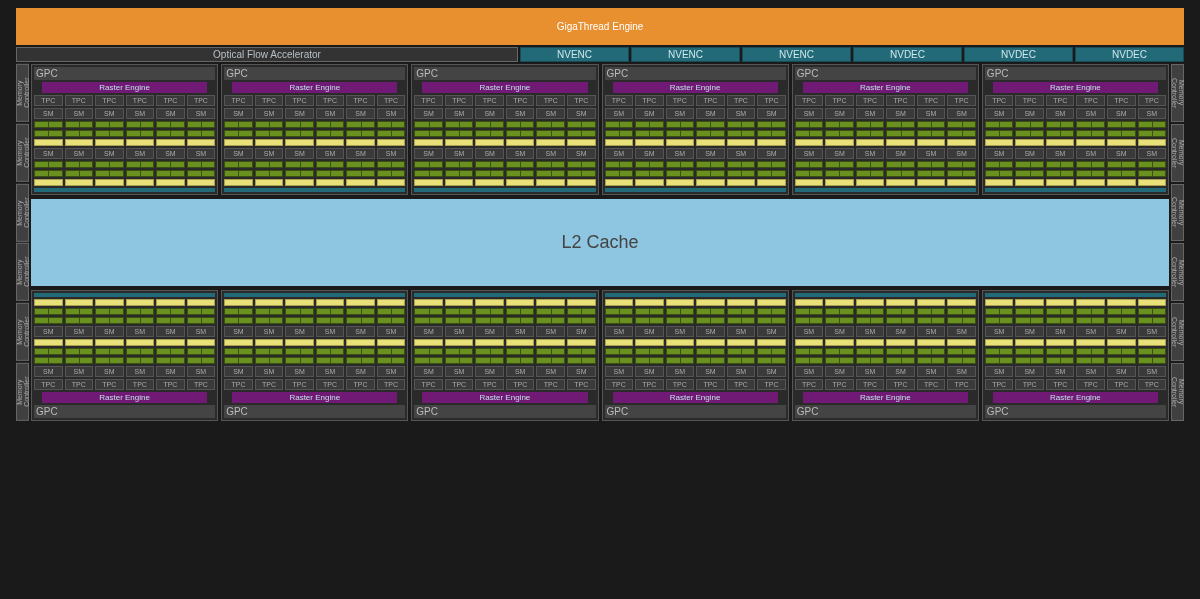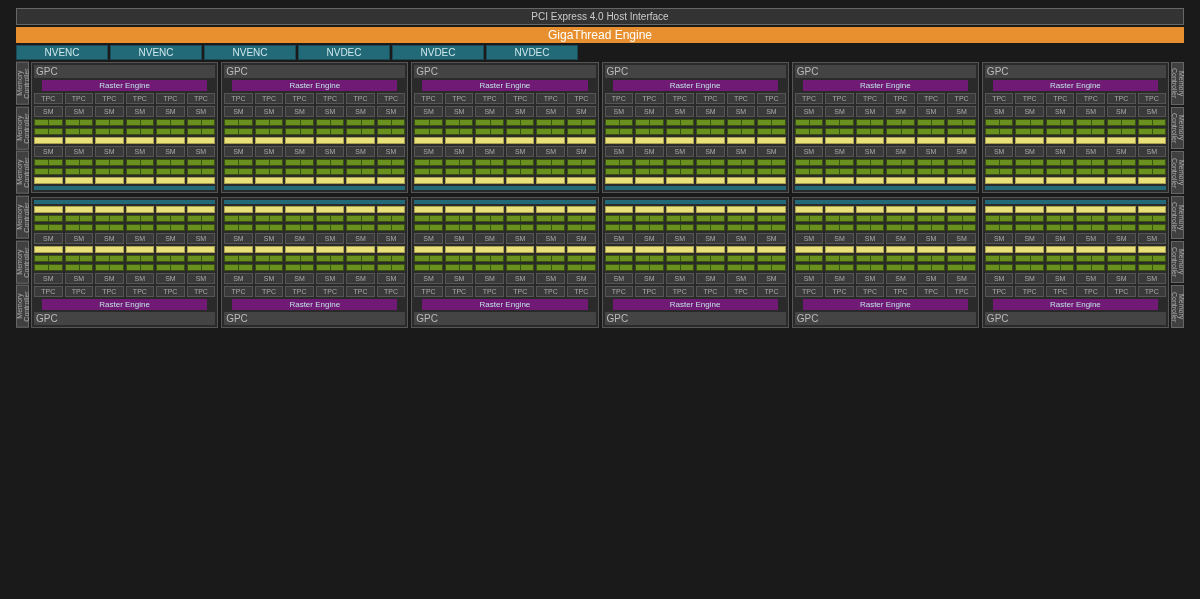--- a/index.html
+++ b/index.html
@@ -12,24 +12,24 @@
   font-size: 9px;
   color: #b8c0c6;
 }
 .chip {
   padding: 8px 16px;
   display: flex;
   flex-direction: column;
   gap: 2px;
 }
 .pci { background: #333; text-align: center; padding: 2px; border: 1px solid #666; font-size: 10px; color: #ccc; }
-.giga { background: #e89030; color: #fff; text-align: center; padding: 1px; font-size: 12px; }
+.giga { background: #e89030; color: #fff; text-align: center; padding: 13px; font-size: 10px; }
 .row-headers { display: flex; gap: 2px; }
 .ofa { flex: 1; background: #333; border: 1px solid #666; text-align: center; padding: 1px; font-size: 10px; }
-.codec { width: 92px; background: #236a78; color: #d0e8ec; text-align: center; padding: 1px; border: 1px solid #1a4a55; font-size: 10px; }
+.codec { width: 109px; background: #236a78; color: #d0e8ec; text-align: center; padding: 1px; border: 1px solid #1a4a55; font-size: 10px; }
 .main { display: flex; gap: 2px; flex: 1; }
 .mc-col { display: flex; flex-direction: column; gap: 2px; width: 13px; }
 .mc { flex: 1; background: #404040; border: 1px solid #666; writing-mode: vertical-rl; text-orientation: mixed; text-align: center; font-size: 7px; color: #aaa; display: flex; align-items: center; justify-content: center; }
 .mc-left { transform: rotate(180deg); }
 .center { flex: 1; display: flex; flex-direction: column; gap: 4px; }
 .gpc-row { display: flex; gap: 3px; }
 .gpc { flex: 1; background: #2a2a2a; border: 1px solid #555; padding: 2px; display: flex; flex-direction: column; gap: 2px; }
 .gpc-label { background: #444; color: #bbb; font-size: 10px; padding: 1px 2px; }
 .raster { background: #701a75; color: #c0e0e4; text-align: center; font-size: 8px; padding: 1px; margin: 0 8px; }
 .tpc-row, .sm-row { display: flex; gap: 2px; }
@@ -39,23 +39,23 @@
 .core-green::after { content: ''; position: absolute; left: 50%; top: 0; bottom: 0; width: 1px; background: #3a5010; }
 .core-yellow { flex: 1; background: #e8e078; border: 1px solid #a8a050; }
 .thin-bar { height: 4px; background: #236a78; margin: 0 0; }
 .l2 { background: #8ec5e0; color: #444; font-size: 18px; text-align: center; padding: 33px 0; }
 .gpc-bottom { flex-direction: column-reverse; }
 </style>
 </head>
 <body>
 
 <div class="chip">
-  <div class="pci">PCI Express 4.0 Host Interface</div>
   <div class="giga">GigaThread Engine</div>
   <div class="row-headers">
+    <div class="ofa">Optical Flow Accelerator</div>
     <div class="codec">NVENC</div>
     <div class="codec">NVENC</div>
     <div class="codec">NVENC</div>
     <div class="codec">NVDEC</div>
     <div class="codec">NVDEC</div>
     <div class="codec">NVDEC</div>
   </div>
   <div class="main">
     <div class="mc-col">
       <div class="mc mc-left">Memory Controller</div>
@@ -523,20 +523,21 @@
               <div class="core-yellow"></div>
               <div class="core-yellow"></div>
               <div class="core-yellow"></div>
               <div class="core-yellow"></div>
               <div class="core-yellow"></div>
               <div class="core-yellow"></div>
             </div>
             <div class="thin-bar"></div>
           </div>
         </div>
+      <div class="l2">L2 Cache</div>
       <div class="gpc-row" id="gpc-row-bottom">
           <div class="gpc gpc-bottom">
             <div class="gpc-label">GPC</div>
             <div class="raster">Raster Engine</div>
             <div class="tpc-row">
               <div class="tpc">TPC</div>
               <div class="tpc">TPC</div>
               <div class="tpc">TPC</div>
               <div class="tpc">TPC</div>
               <div class="tpc">TPC</div>

